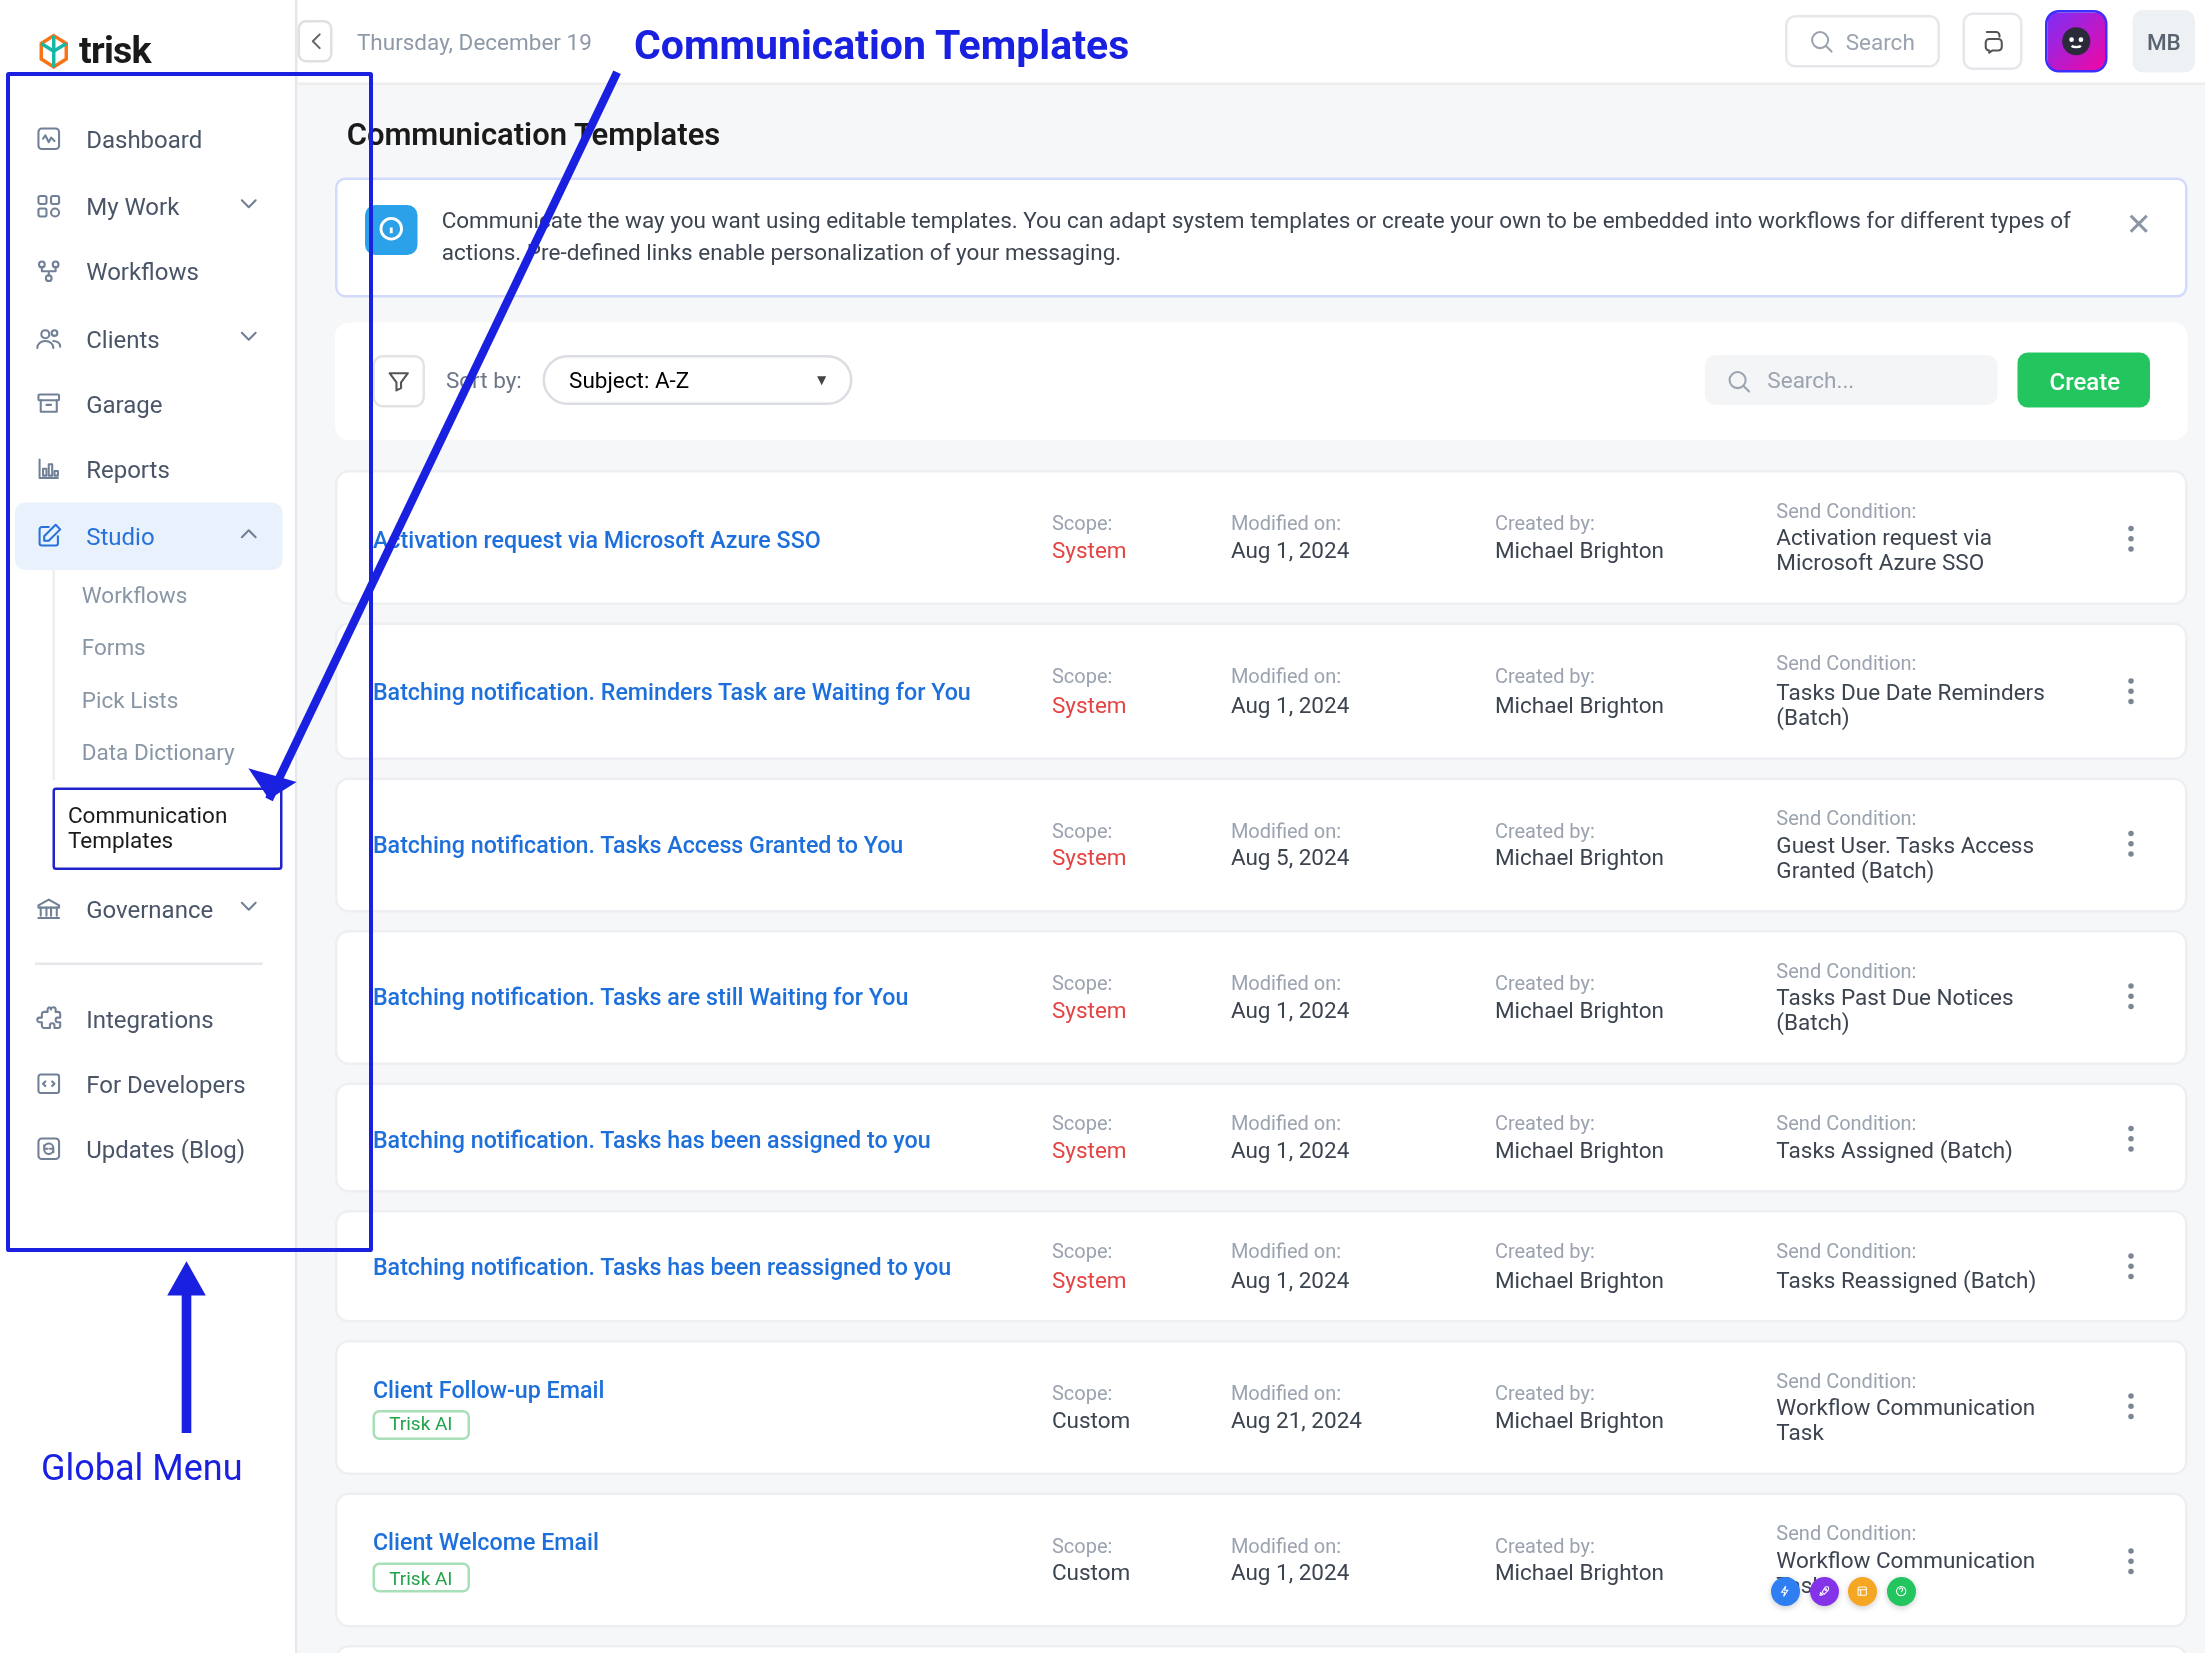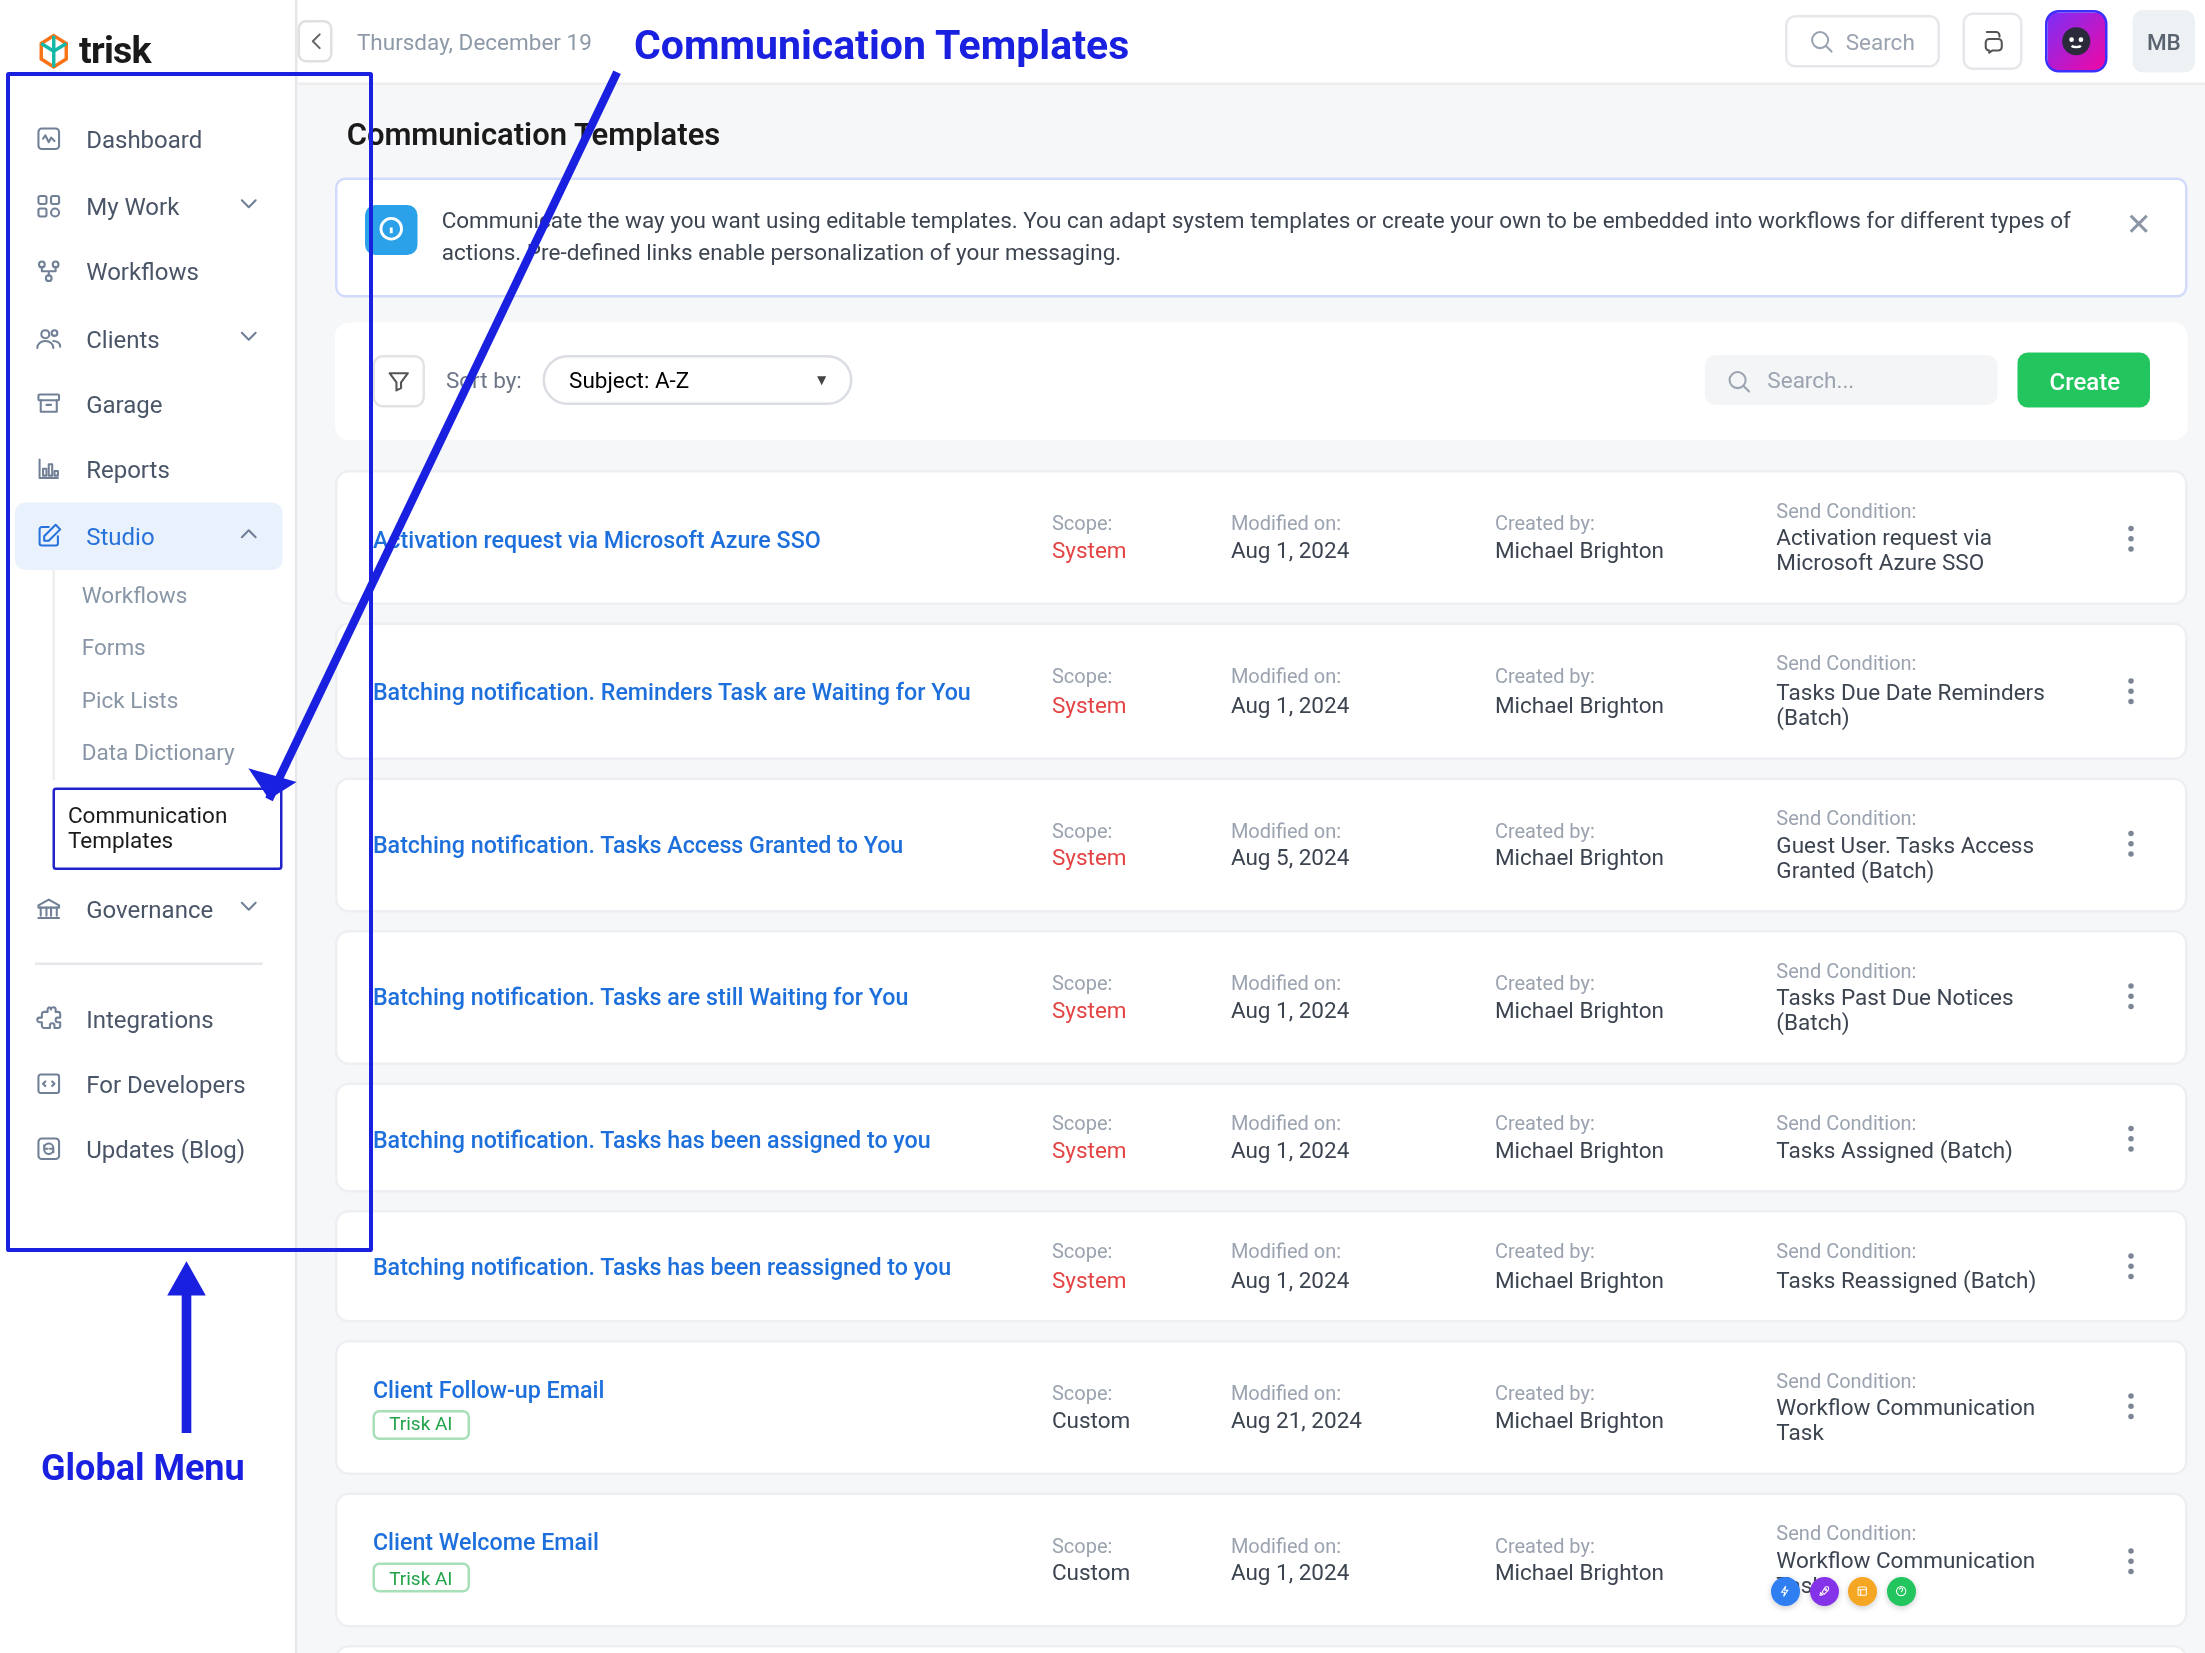--- a/index.html
+++ b/index.html
@@ -45,21 +45,21 @@
 .row .title { color:#1d6fdc; font-size:9.3px; font-weight:500; }
 .row .badge { display:inline-block; border:0.7px solid #a7e0b8; color:#21a34a; font-size:7.6px; padding:0.7px 5.5px; border-radius:2.8px; margin-top:2.8px;}
 .lbl { color:#9aa3af; font-size:8px; }
 .val { color:#3c4450; font-size:9px; margin-top:1.4px;}
 .val.sys { color:#e44343;}
 .dots { color:#7b8594; cursor:pointer; display:flex; justify-content:center;}
 .fab-group { position:absolute; bottom: 48px; left: 1771px; display:flex; gap:9.6px;}
 .fab { width:29px; height:29px; border-radius:50%; display:flex;align-items:center;justify-content:center; color:#fff; box-shadow: 0 2.1px 6.9px rgba(0,0,0,0.2); cursor:pointer;}
 .annot { position:absolute; z-index:50; pointer-events:none; }
 .annot-title { color:#1a20e0; font-size: 41px; font-weight:700; top: 20.7px; left: 634px;}
-.annot-global { color:#1a20e0; font-size: 36px; font-weight:700; top: 1447px; left: 41px;}
+.annot-global { color:#1a20e0; font-size: 36px; font-weight:400; top: 1447px; left: 41px;}
 .annot-box1 { border: 4.1px solid #1a20e0; border-radius:2.8px; top: 72px; left: 5.5px; width: 367px; height: 1180px;}
 
 
 .svg-icon { width: 11px; height: 11px; stroke: currentColor; stroke-width: 1.8; fill: none; stroke-linecap: round; stroke-linejoin: round;}
 </style>
 </head>
 <body>
 
 <div class="app">
 

